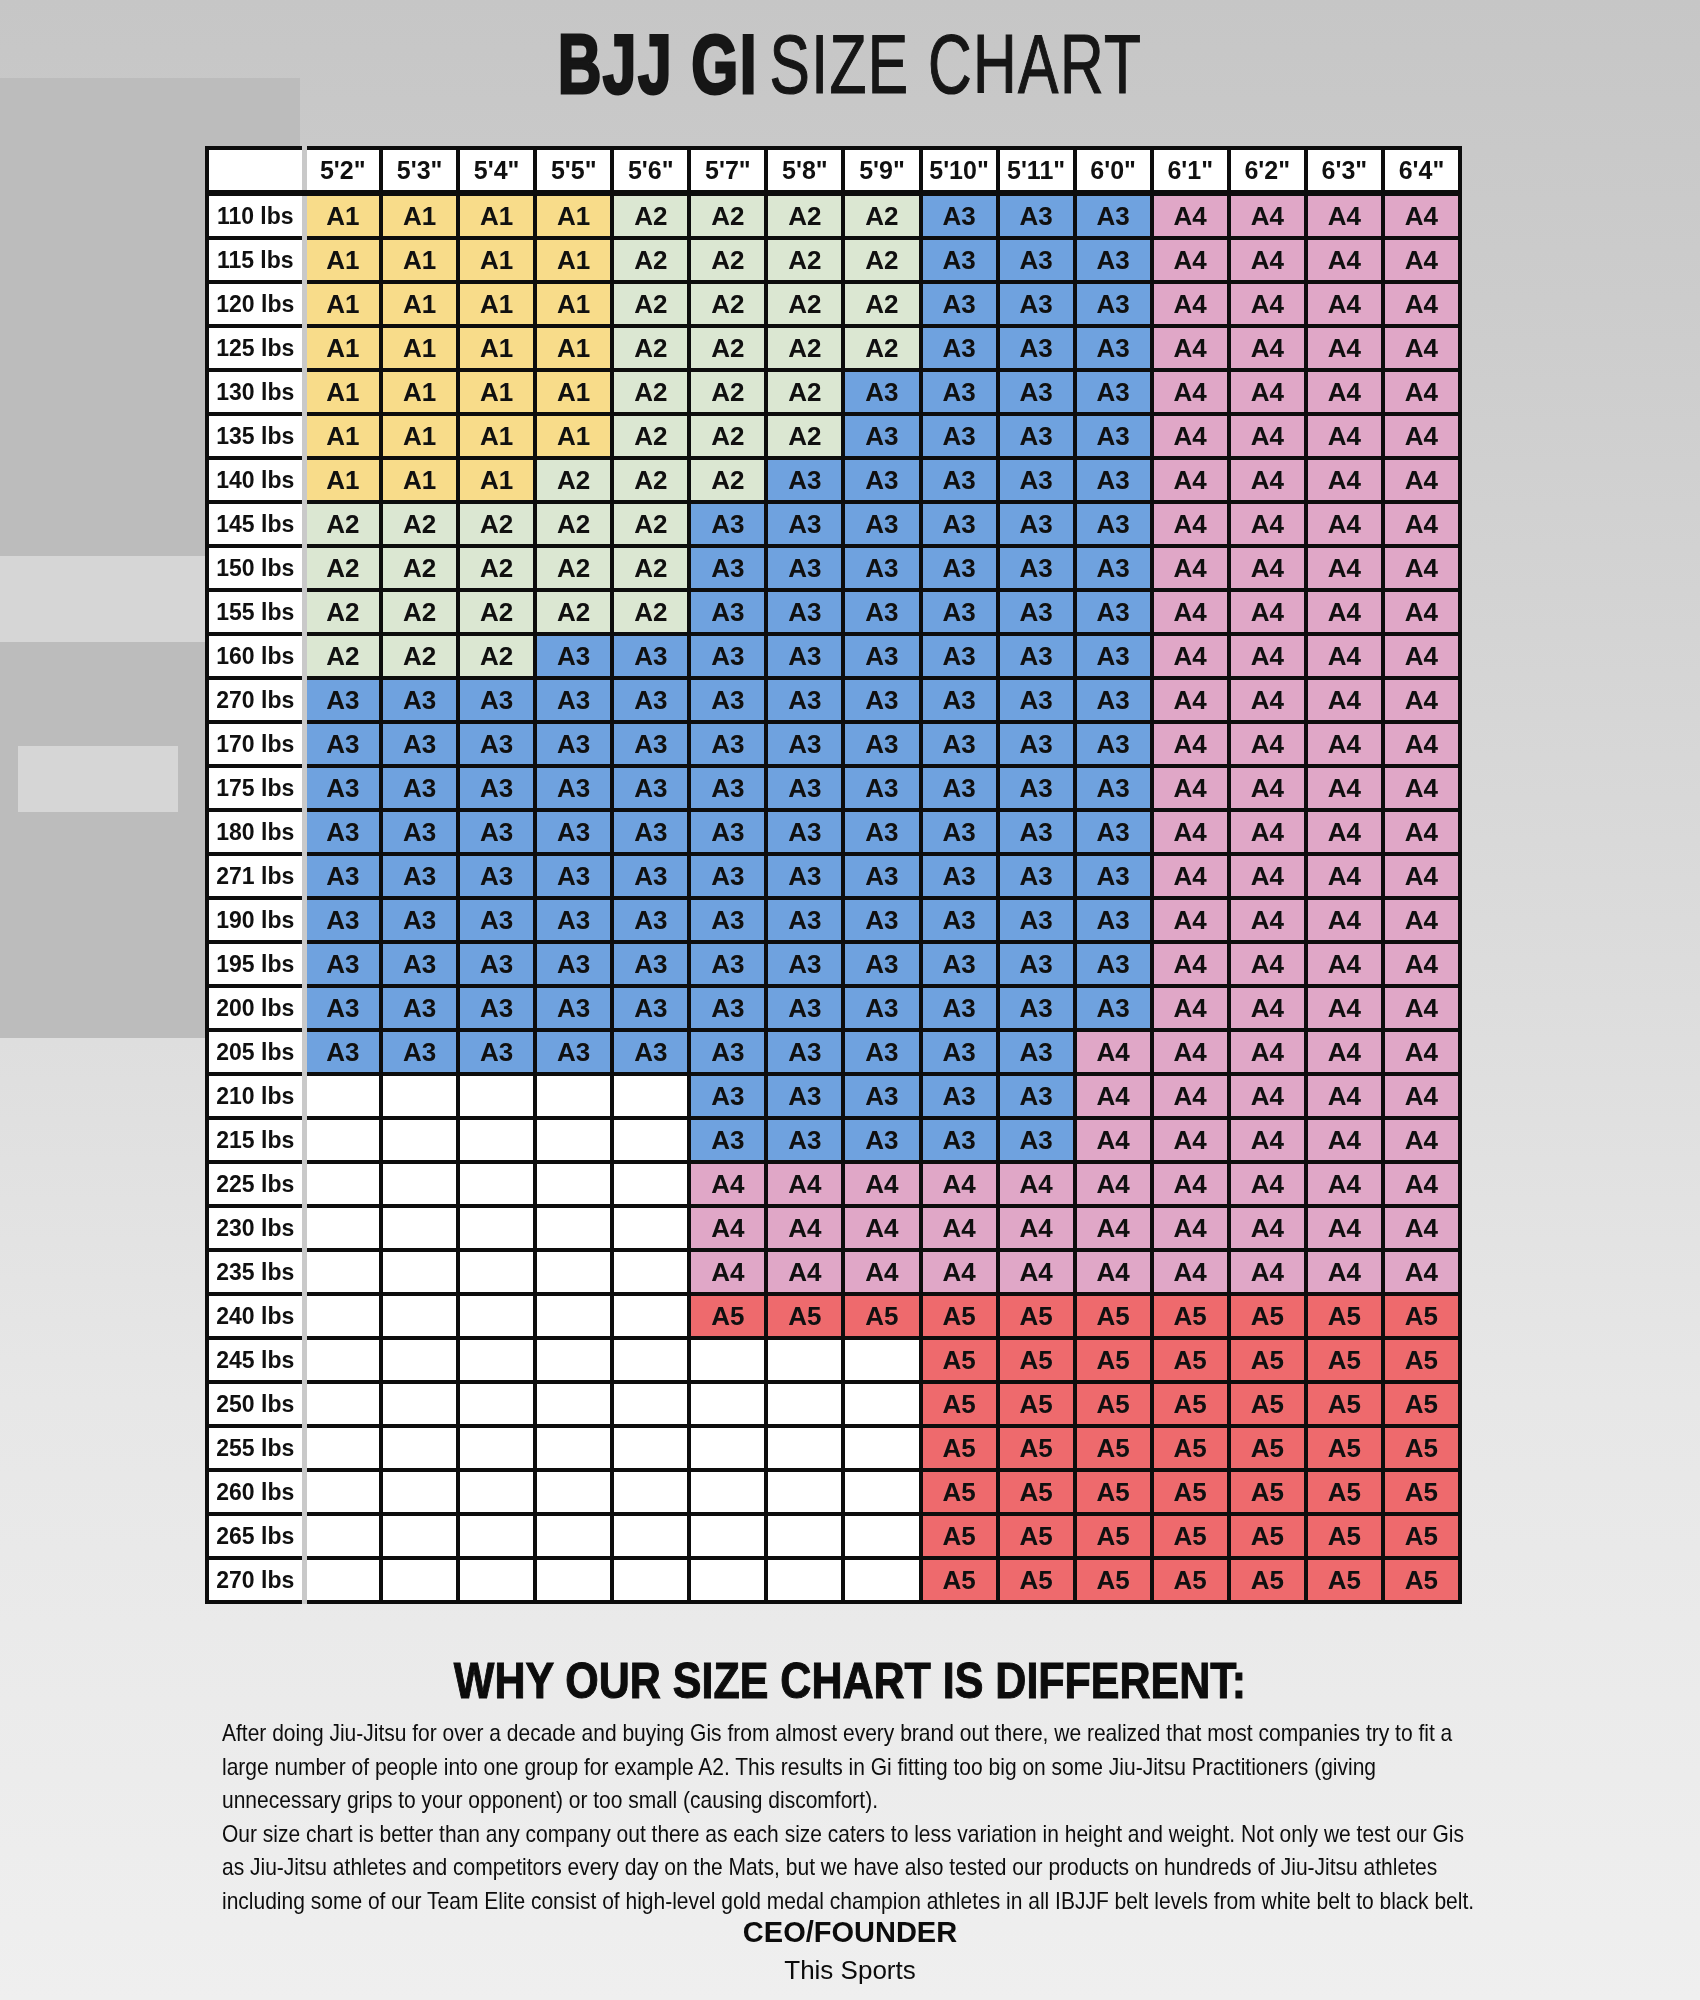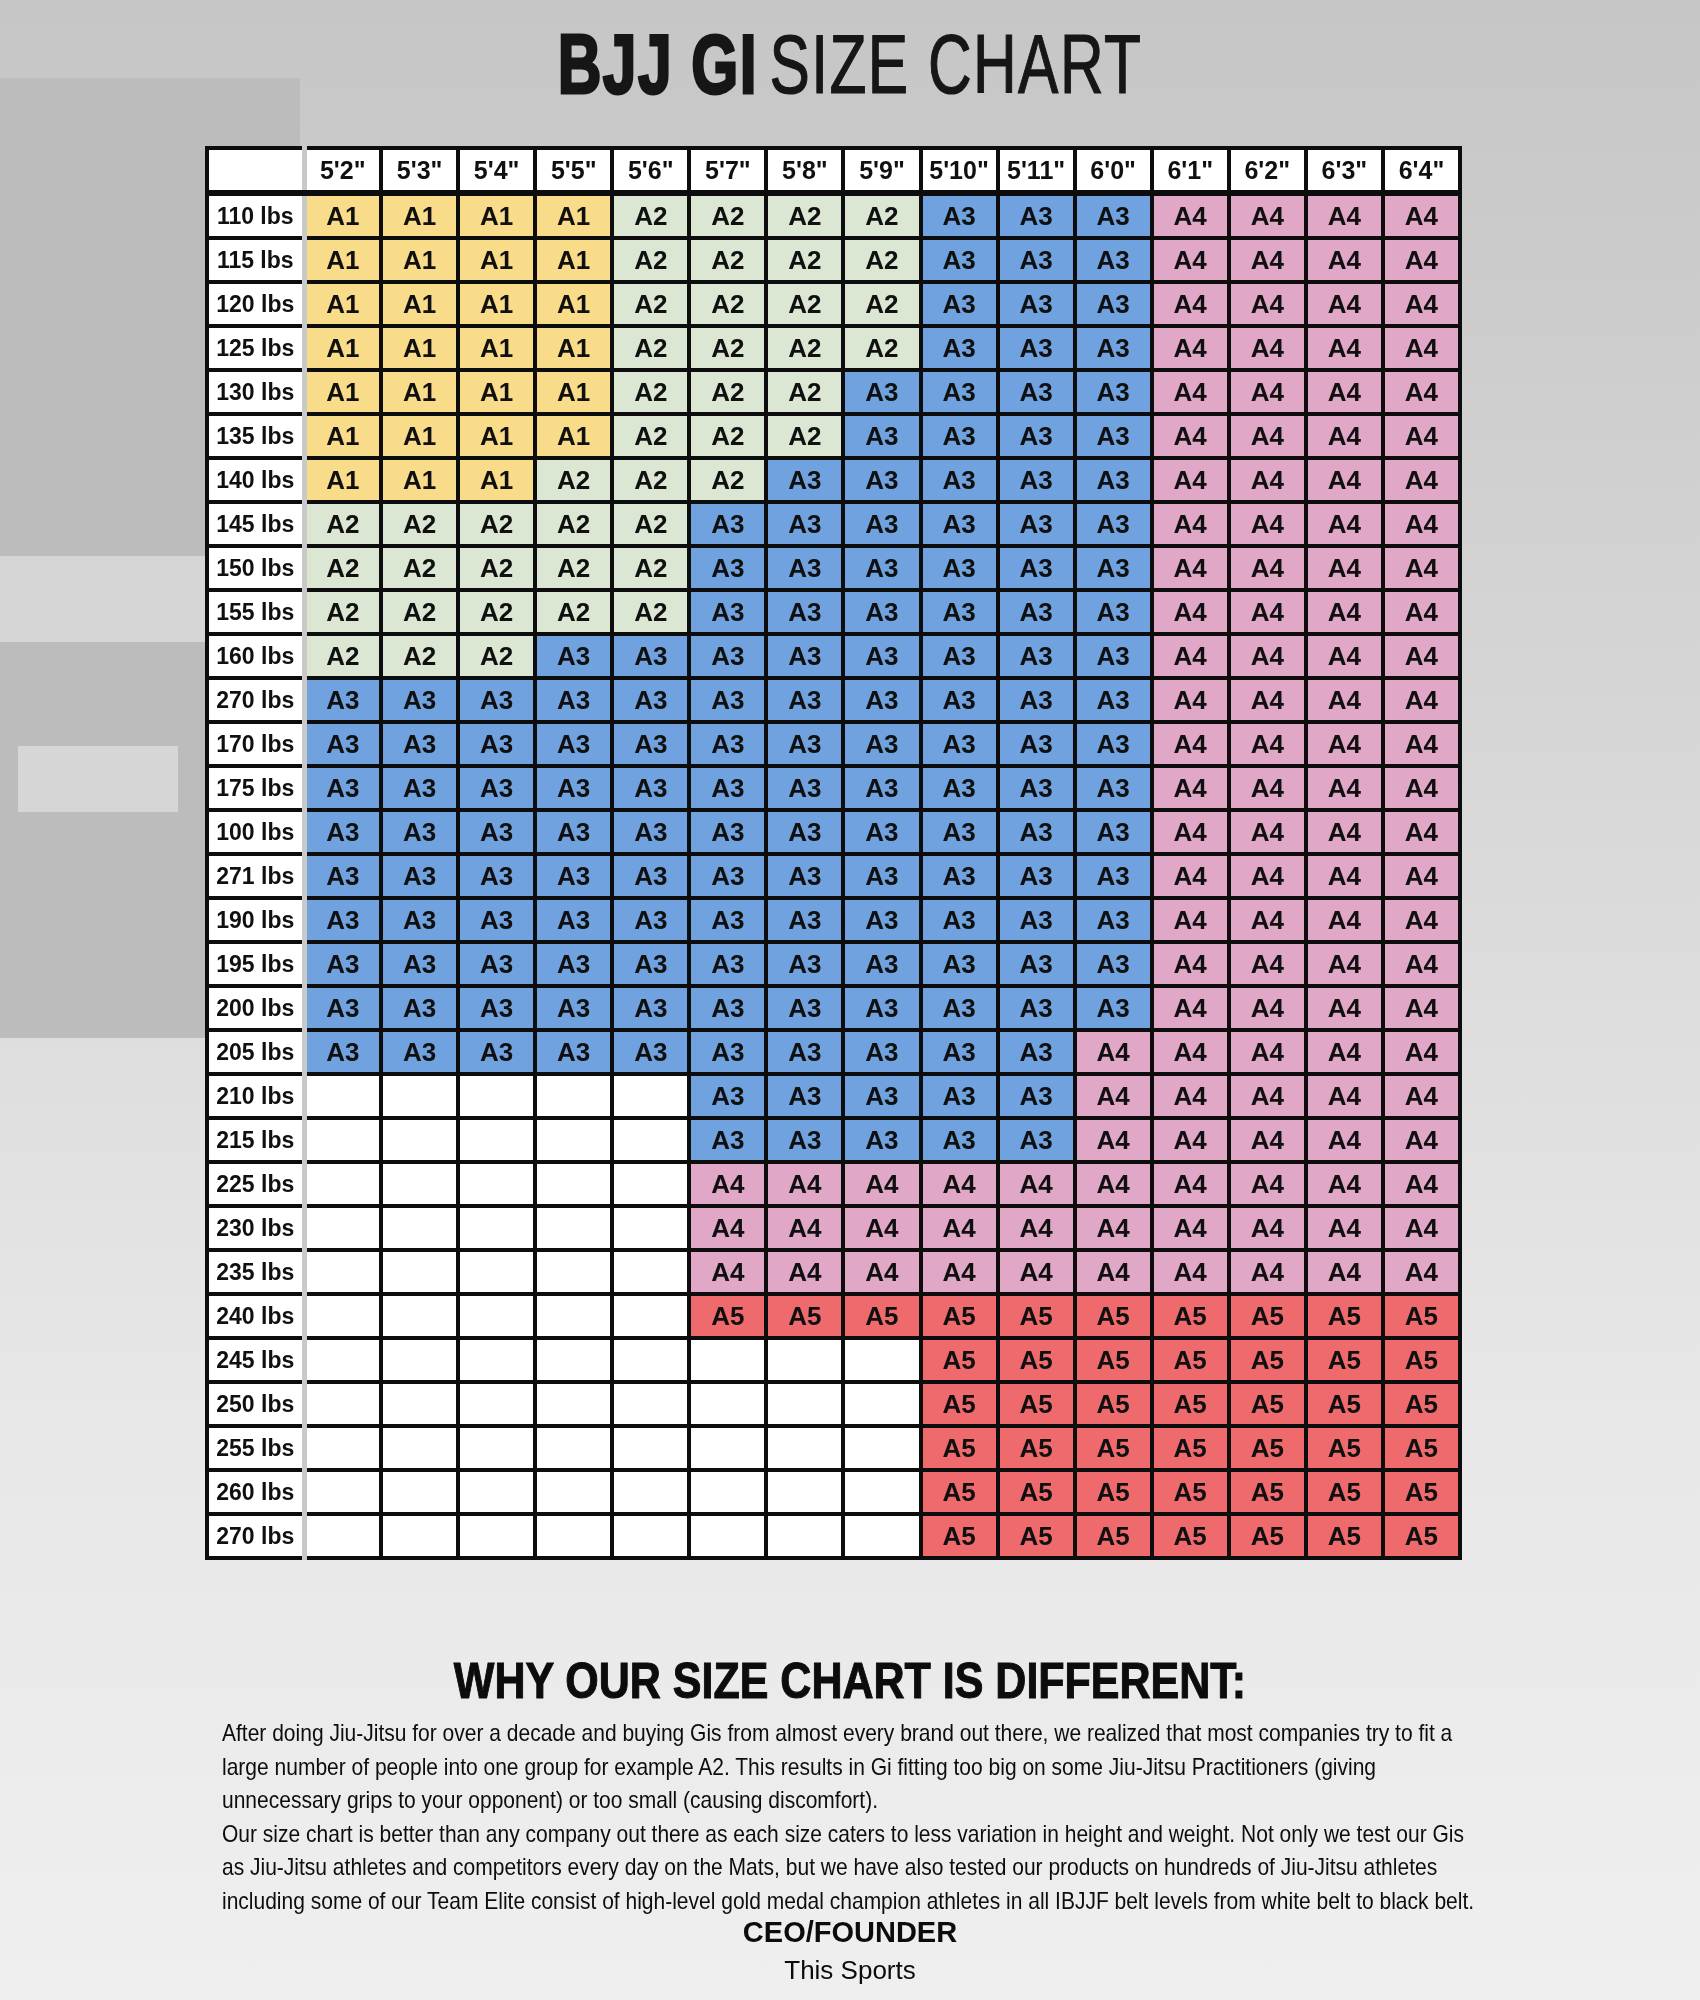--- a/index.html
+++ b/index.html
@@ -341,21 +341,21 @@
           <td class="cell" style="background: rgb(111, 162, 223);">A3</td>
           <td class="cell" style="background: rgb(111, 162, 223);">A3</td>
           <td class="cell" style="background: rgb(111, 162, 223);">A3</td>
           <td class="cell" style="background: rgb(111, 162, 223);">A3</td>
           <td class="cell" style="background: rgb(224, 167, 199);">A4</td>
           <td class="cell" style="background: rgb(224, 167, 199);">A4</td>
           <td class="cell" style="background: rgb(224, 167, 199);">A4</td>
           <td class="cell" style="background: rgb(224, 167, 199);">A4</td>
         </tr>
         <tr>
-          <th class="w-label">100 lbs</th>
+          <th class="w-label">180 lbs</th>
           <td class="cell" style="background: rgb(111, 162, 223);">A3</td>
           <td class="cell" style="background: rgb(111, 162, 223);">A3</td>
           <td class="cell" style="background: rgb(111, 162, 223);">A3</td>
           <td class="cell" style="background: rgb(111, 162, 223);">A3</td>
           <td class="cell" style="background: rgb(111, 162, 223);">A3</td>
           <td class="cell" style="background: rgb(111, 162, 223);">A3</td>
           <td class="cell" style="background: rgb(111, 162, 223);">A3</td>
           <td class="cell" style="background: rgb(111, 162, 223);">A3</td>
           <td class="cell" style="background: rgb(111, 162, 223);">A3</td>
           <td class="cell" style="background: rgb(111, 162, 223);">A3</td>
@@ -612,20 +612,38 @@
           <td class="cell" style="background: rgb(238, 106, 109);">A5</td>
           <td class="cell" style="background: rgb(238, 106, 109);">A5</td>
           <td class="cell" style="background: rgb(238, 106, 109);">A5</td>
           <td class="cell" style="background: rgb(238, 106, 109);">A5</td>
           <td class="cell" style="background: rgb(238, 106, 109);">A5</td>
           <td class="cell" style="background: rgb(238, 106, 109);">A5</td>
           <td class="cell" style="background: rgb(238, 106, 109);">A5</td>
         </tr>
         <tr>
           <th class="w-label">260 lbs</th>
+          <td class="cell" style="background: rgb(255, 255, 255);"></td>
+          <td class="cell" style="background: rgb(255, 255, 255);"></td>
+          <td class="cell" style="background: rgb(255, 255, 255);"></td>
+          <td class="cell" style="background: rgb(255, 255, 255);"></td>
+          <td class="cell" style="background: rgb(255, 255, 255);"></td>
+          <td class="cell" style="background: rgb(255, 255, 255);"></td>
+          <td class="cell" style="background: rgb(255, 255, 255);"></td>
+          <td class="cell" style="background: rgb(255, 255, 255);"></td>
+          <td class="cell" style="background: rgb(238, 106, 109);">A5</td>
+          <td class="cell" style="background: rgb(238, 106, 109);">A5</td>
+          <td class="cell" style="background: rgb(238, 106, 109);">A5</td>
+          <td class="cell" style="background: rgb(238, 106, 109);">A5</td>
+          <td class="cell" style="background: rgb(238, 106, 109);">A5</td>
+          <td class="cell" style="background: rgb(238, 106, 109);">A5</td>
+          <td class="cell" style="background: rgb(238, 106, 109);">A5</td>
+        </tr>
+        <tr>
+          <th class="w-label">265 lbs</th>
           <td class="cell" style="background: rgb(255, 255, 255);"></td>
           <td class="cell" style="background: rgb(255, 255, 255);"></td>
           <td class="cell" style="background: rgb(255, 255, 255);"></td>
           <td class="cell" style="background: rgb(255, 255, 255);"></td>
           <td class="cell" style="background: rgb(255, 255, 255);"></td>
           <td class="cell" style="background: rgb(255, 255, 255);"></td>
           <td class="cell" style="background: rgb(255, 255, 255);"></td>
           <td class="cell" style="background: rgb(255, 255, 255);"></td>
           <td class="cell" style="background: rgb(238, 106, 109);">A5</td>
           <td class="cell" style="background: rgb(238, 106, 109);">A5</td>

